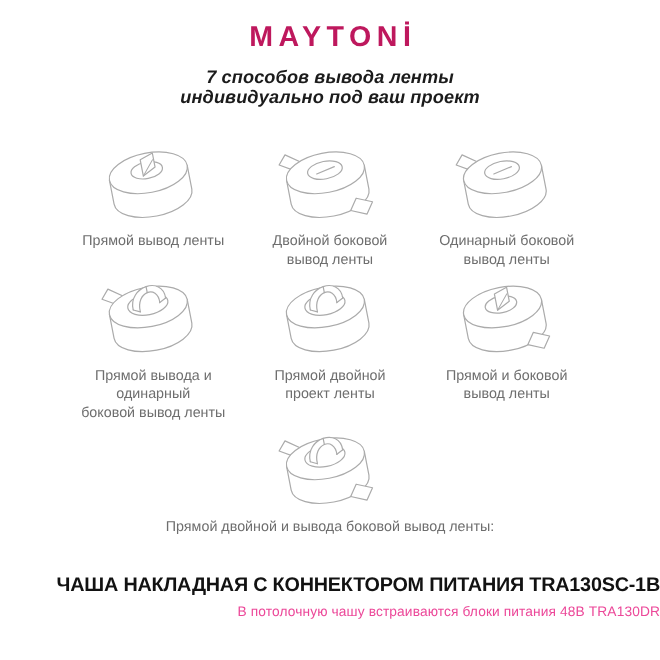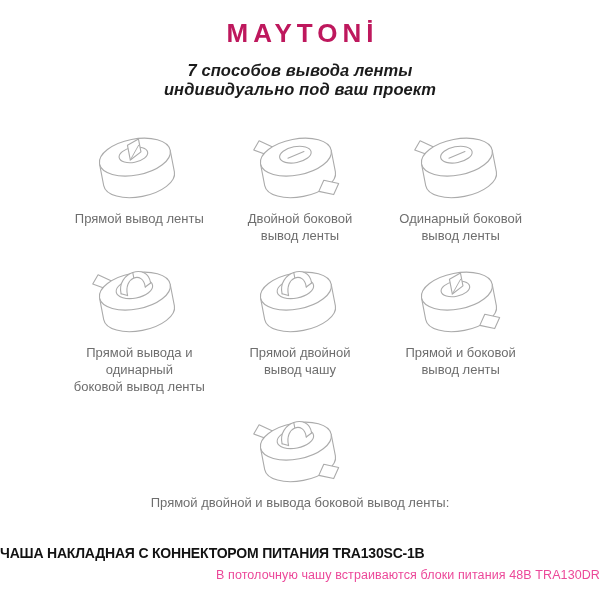--- a/index.html
+++ b/index.html
@@ -15,36 +15,36 @@
     line-height:1;color:#be185d;text-indent:5px;
   }
   .subtitle{
     margin:15px 0 0 0;text-align:center;
     font-size:16.5px;font-weight:700;line-height:1.15;
     color:#1b1b1b;white-space:pre-line;letter-spacing:.1px;font-style:italic;
   }
   .grid{
     margin-top:24px;padding:0 59px;
     display:grid;grid-template-columns:repeat(3,1fr);
-    row-gap:12px;
+    row-gap:0;
   }
   .cell{
     margin:0;display:flex;flex-direction:column;align-items:center;
   }
   .cell.wide{grid-column:1 / -1;}
   .drawing{width:150px;height:86px;line-height:0;}
   .cap{
     margin-top:2px;text-align:center;
     font-size:13px;line-height:1.3;color:#6e6e6e;
     white-space:pre-line;min-height:32px;
   }
   .cap.single{min-height:18px;}
   .product-title{
-    margin-top:32px;text-align:left;
-    font-size:14px;font-weight:700;letter-spacing:-0.2px;
+    margin-top:32px;text-align:right;
+    font-size:18px;font-weight:700;letter-spacing:-0.2px;
     color:#121212;
   }
   .product-subtitle{
     margin-top:7px;text-align:right;
     font-size:12.5px;color:#ec4899;letter-spacing:.1px;
   }
 </style>
 </head>
 <body>
 
@@ -122,21 +122,21 @@
               <path d="M36,34 L36,56 A36,18 0 0 0 108,56 L108,34"></path>
               <ellipse cx="72" cy="34" rx="36" ry="18"></ellipse>
               <ellipse cx="72" cy="31.5" rx="18.5" ry="9.5"></ellipse>
               <path d="M58,34 C57,12 90,8 89,29"></path>
               <path d="M64,37 C63,18 84,15 83,32"></path>
               <path d="M73.5,15.4 L73.5,21" fill="none"></path>
               <path d="M58,34 L64,37 M89,29 L83,32" fill="none"></path>
             </g>
           </svg></div>
       <figcaption class="cap">Прямой двойной
-вывод чашу</figcaption>
+проект ленты</figcaption>
     </figure>
 
     <figure class="cell">
       <div class="drawing"><svg viewBox="0 0 150 86" width="150" height="86" xmlns="http://www.w3.org/2000/svg">
             <g transform="rotate(-11 72 40)" fill="#ffffff" stroke="#ababab" stroke-width="1.1" stroke-linejoin="round" stroke-linecap="round">
               <path d="M36,34 L36,56 A36,18 0 0 0 108,56 L108,34"></path>
               <path d="M95,62 L109,68 L102,78 L88,72 Z"></path>
               <ellipse cx="72" cy="34" rx="36" ry="18"></ellipse>
               <ellipse cx="71" cy="31.5" rx="14.5" ry="7.5"></ellipse>
               <path d="M67,36 L67,21 L79,17 L79,30 Z"></path>

